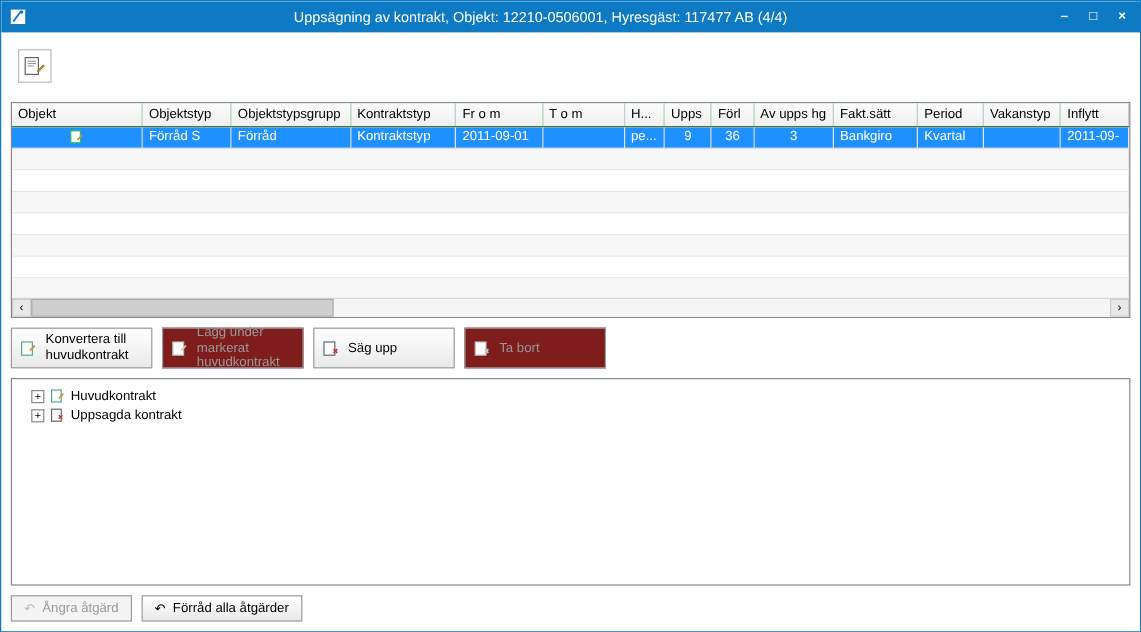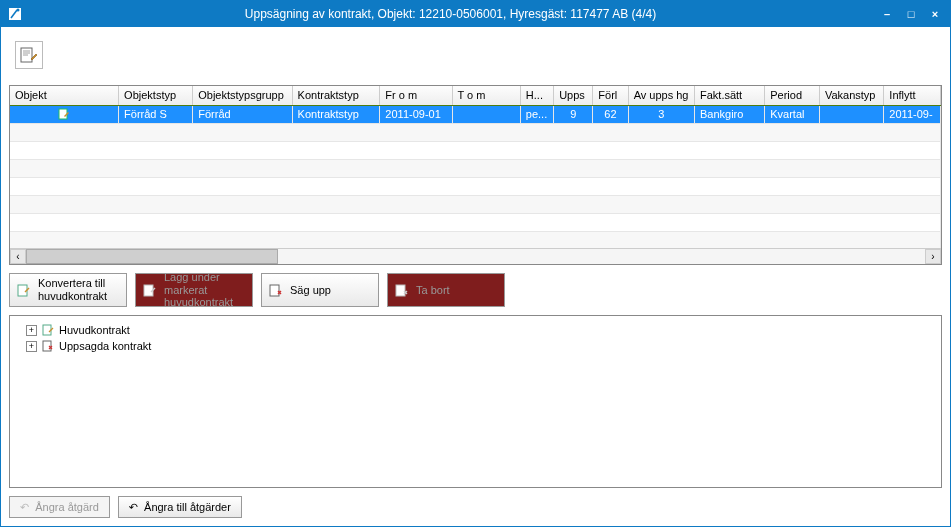--- a/index.html
+++ b/index.html
@@ -265,21 +265,21 @@
           </span>
           <span>12287-0006...</span>
         </div>
         <div class="cell w1">Förråd S</div>
         <div class="cell w2">Förråd</div>
         <div class="cell w3">Kontraktstyp</div>
         <div class="cell w4">2011-09-01</div>
         <div class="cell w5"></div>
         <div class="cell w6">pe...</div>
         <div class="cell w7 ccenter">9</div>
-        <div class="cell w8 ccenter">62</div>
+        <div class="cell w8 ccenter">36</div>
         <div class="cell w9 ccenter">3</div>
         <div class="cell w10">Bankgiro</div>
         <div class="cell w11">Kvartal</div>
         <div class="cell w12"></div>
         <div class="cell w13">2011-09-</div>
       </div>
 
       <div class="grid-row alt">
           <div class="cell" style="width:100%"> </div>
         </div>
@@ -373,17 +373,17 @@
     </div>
   </div>
 
   <div class="footer">
     <div class="fbtn disabled">
       <span style="color:#bbb;">↶</span>
       <span>Ångra åtgärd</span>
     </div>
     <div class="fbtn">
       <span>↶</span>
-      <span>Ångra till åtgärder</span>
+      <span>Förråd alla åtgärder</span>
     </div>
   </div>
 
 </div>
 
 </body></html>

